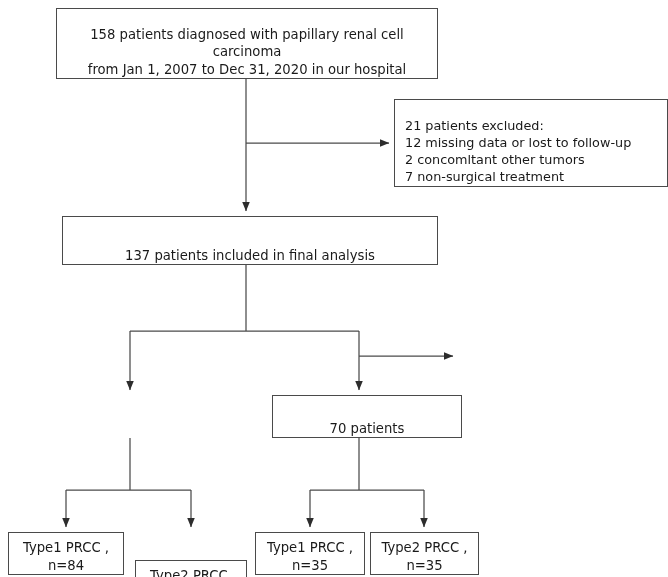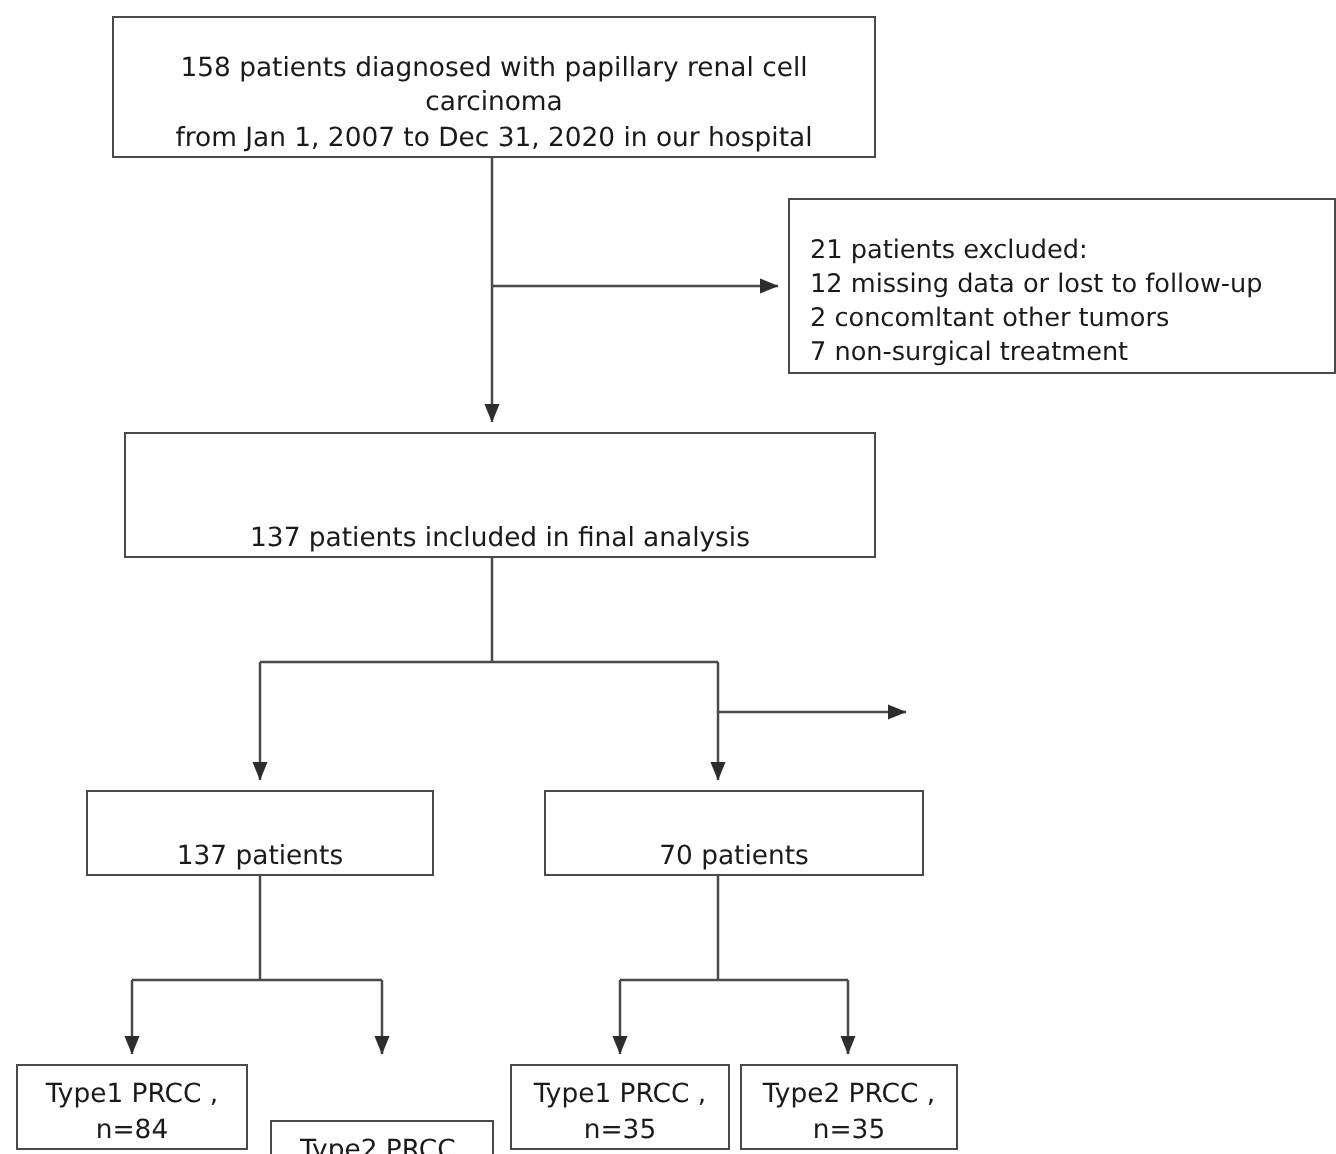--- a/index.html
+++ b/index.html
@@ -44,21 +44,21 @@
     display: block;
     white-space: pre-line;
     padding: 0 6px;
   }
   .node.left-align .txt {
     padding-left: 10px;
   }
   
   #node-enrolled  { left: 56px;  top: 8px;   width: 382px; height: 71px; }
   #node-excluded1 { left: 394px; top: 99px;  width: 274px; height: 88px; font-size: 12.8px; }
-  #node-included  { left: 62px;  top: 216px; width: 376px; height: 63px; }
+  #node-included  { left: 62px;  top: 216px; width: 376px; height: 49px; }
   #node-excluded2 { left: 458px; top: 330px; width: 205px; height: 53px; font-size: 12.8px; }
   
   #node-cohort-all    { left: 43px;  top: 395px; width: 174px; height: 43px; }
   #node-cohort-psm    { left: 272px; top: 395px; width: 190px; height: 43px; }
   
   #node-all-type1 { left: 8px;   top: 532px; width: 116px; height: 43px; }
   #node-all-type2 { left: 135px; top: 560px; width: 112px; height: 43px; }
   #node-psm-type1 { left: 255px; top: 532px; width: 110px; height: 43px; }
   #node-psm-type2 { left: 370px; top: 532px; width: 109px; height: 43px; }
 </style>
@@ -110,23 +110,20 @@
     12 missing data or lost to follow-up
     2 concomltant other tumors
     7 non-surgical treatment</span>
   </div>
 
   <div class="node" id="node-included">
     <span class="txt">137 patients included in final analysis</span>
   </div>
 
 
-  <div class="node" id="node-cohort-all">
-    <span class="txt">137 patients</span>
-  </div>
 
   <div class="node" id="node-cohort-psm">
     <span class="txt">70 patients</span>
   </div>
 
   <div class="node" id="node-all-type1">
     <span class="txt">Type1 PRCC ,
 n=84</span>
   </div>
 

